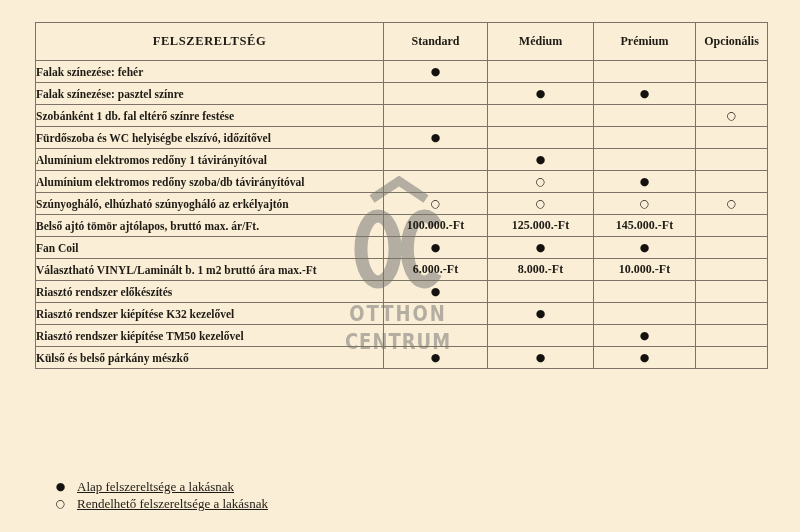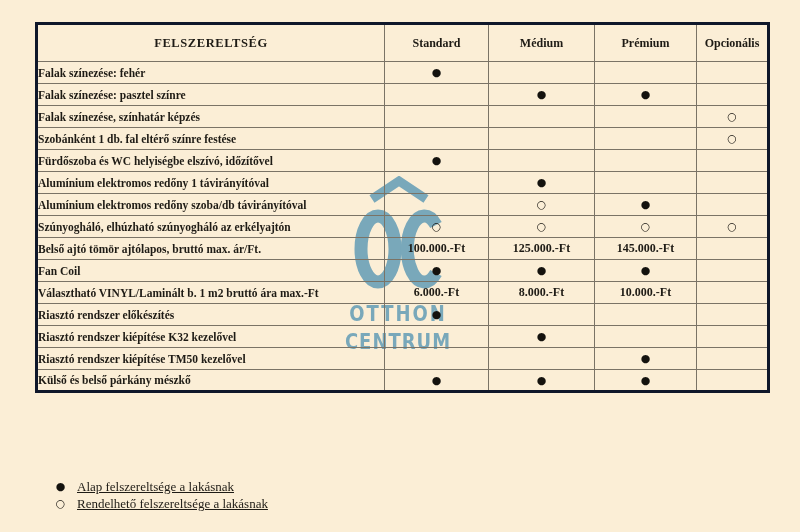--- a/index.html
+++ b/index.html
@@ -10,21 +10,21 @@
     overflow: hidden;
     font-family: "Liberation Serif", serif;
     color: #1e1b15;
   }
 
   
   .watermark {
     position: absolute;
     left: 348px; top: 176px;
     width: 100px; height: 190px;
-    color: #0369a1;
+    color: #737373;
     opacity: 0.52;
     z-index: 0;
     pointer-events: none;
   }
   .wm-svg { position: absolute; left: 0; top: 0; }
   .wm-word {
     position: absolute; left: -10px; width: 120px;
     text-align: center;
     font-family: "DejaVu Sans", sans-serif;
     font-weight: bold;
@@ -44,21 +44,21 @@
     border-collapse: collapse;
     table-layout: fixed;
     z-index: 1;
     background: transparent;
   }
   table.features th, table.features td {
     border: 1px solid #7a7366;
     padding: 0;
     background: transparent;
   }
-  table.features { border: 3px solid #0f172a; }
+  table.features { border: 1px solid #0f172a; }
   table.features thead tr { height: 38px; }
   table.features tbody tr { height: 22px; }
 
   th.feat-h {
     font-weight: bold;
     font-size: 12.5px;
     letter-spacing: 0.6px;
     text-align: center;
     vertical-align: middle;
     padding-bottom: 8px;
@@ -154,27 +154,20 @@
         <td class="mark price"></td>
       </tr>
       <tr>
         <td class="label">Falak színezése: pasztel színre</td>
         <td class="mark price"></td>
         <td class="mark sym">●</td>
         <td class="mark sym">●</td>
         <td class="mark price"></td>
       </tr>
       <tr>
-        <td class="label">Falak színezése, színhatár képzés</td>
-        <td class="mark price"></td>
-        <td class="mark price"></td>
-        <td class="mark price"></td>
-        <td class="mark sym">○</td>
-      </tr>
-      <tr>
         <td class="label">Szobánként 1 db. fal eltérő színre festése</td>
         <td class="mark price"></td>
         <td class="mark price"></td>
         <td class="mark price"></td>
         <td class="mark sym">○</td>
       </tr>
       <tr>
         <td class="label">Fürdőszoba és WC helyiségbe elszívó, időzítővel</td>
         <td class="mark sym">●</td>
         <td class="mark price"></td>

